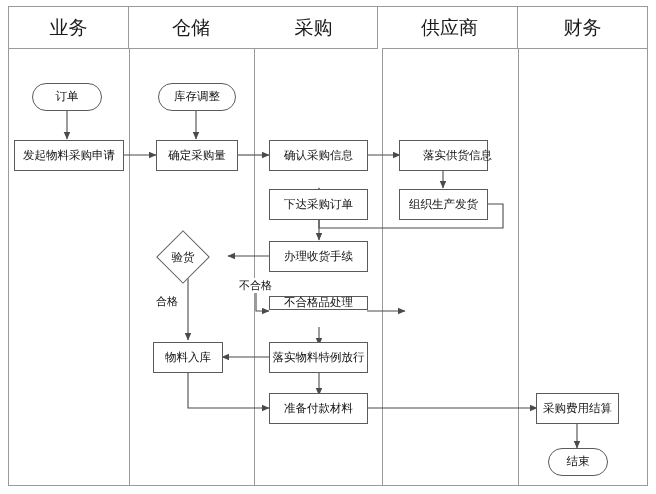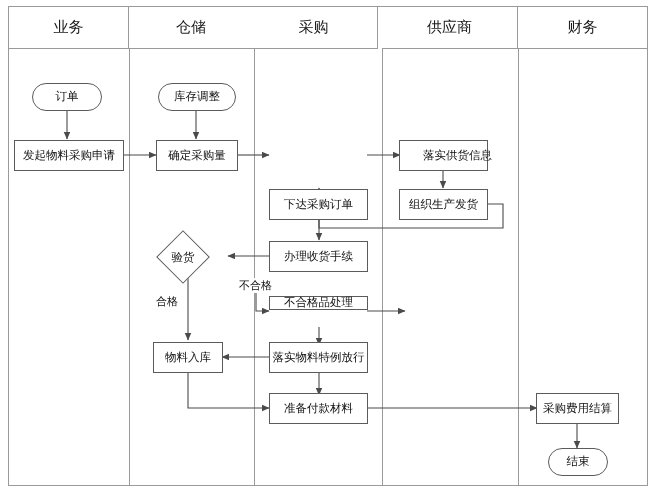--- a/index.html
+++ b/index.html
@@ -30,21 +30,21 @@
   .lane-header {
     position: absolute;
     top: 7px;
     height: 42px;
     box-sizing: border-box;
     border-right: 1px solid #9a9a9a;
     border-bottom: 1px solid #9a9a9a;
     display: flex;
     align-items: center;
     justify-content: center;
-    font-size: 15px;
+    font-size: 19px;
     color: #1a1a1a;
     background: #fff;
   }
   .lane-header.last { border-right: none; }
   .lane-divider {
     position: absolute;
     top: 49px;
     width: 0;
     border-left: 1px solid #9a9a9a;
     height: 436px;
@@ -168,20 +168,21 @@
   </svg>
 
   <div class="node rounded" style="left:32px; top:83px; width:70px; height:28px;">订单</div>
 
   <div class="node rounded" style="left:158px; top:83px; width:78px; height:28px;">库存调整</div>
 
   <div class="node" style="left:14px; top:140px; width:110px; height:31px;">发起物料采购申请</div>
 
   <div class="node" style="left:156px; top:140px; width:82px; height:31px;">确定采购量</div>
 
+  <div class="node" style="left:269px; top:140px; width:99px; height:31px;">确认采购信息</div>
 
   <div class="node" style="left:399px; top:140px; width:89px; height:31px;padding-left:28px;">落实供货信息</div>
 
   <div class="node" style="left:269px; top:189px; width:99px; height:31px;">下达采购订单</div>
 
   <div class="node" style="left:399px; top:189px; width:89px; height:31px;">组织生产发货</div>
 
   <div class="node" style="left:269px; top:241px; width:99px; height:31px;">办理收货手续</div>
 
   <div class="diamond" style="left:164px; top:238px; width:38px; height:38px;"></div>

